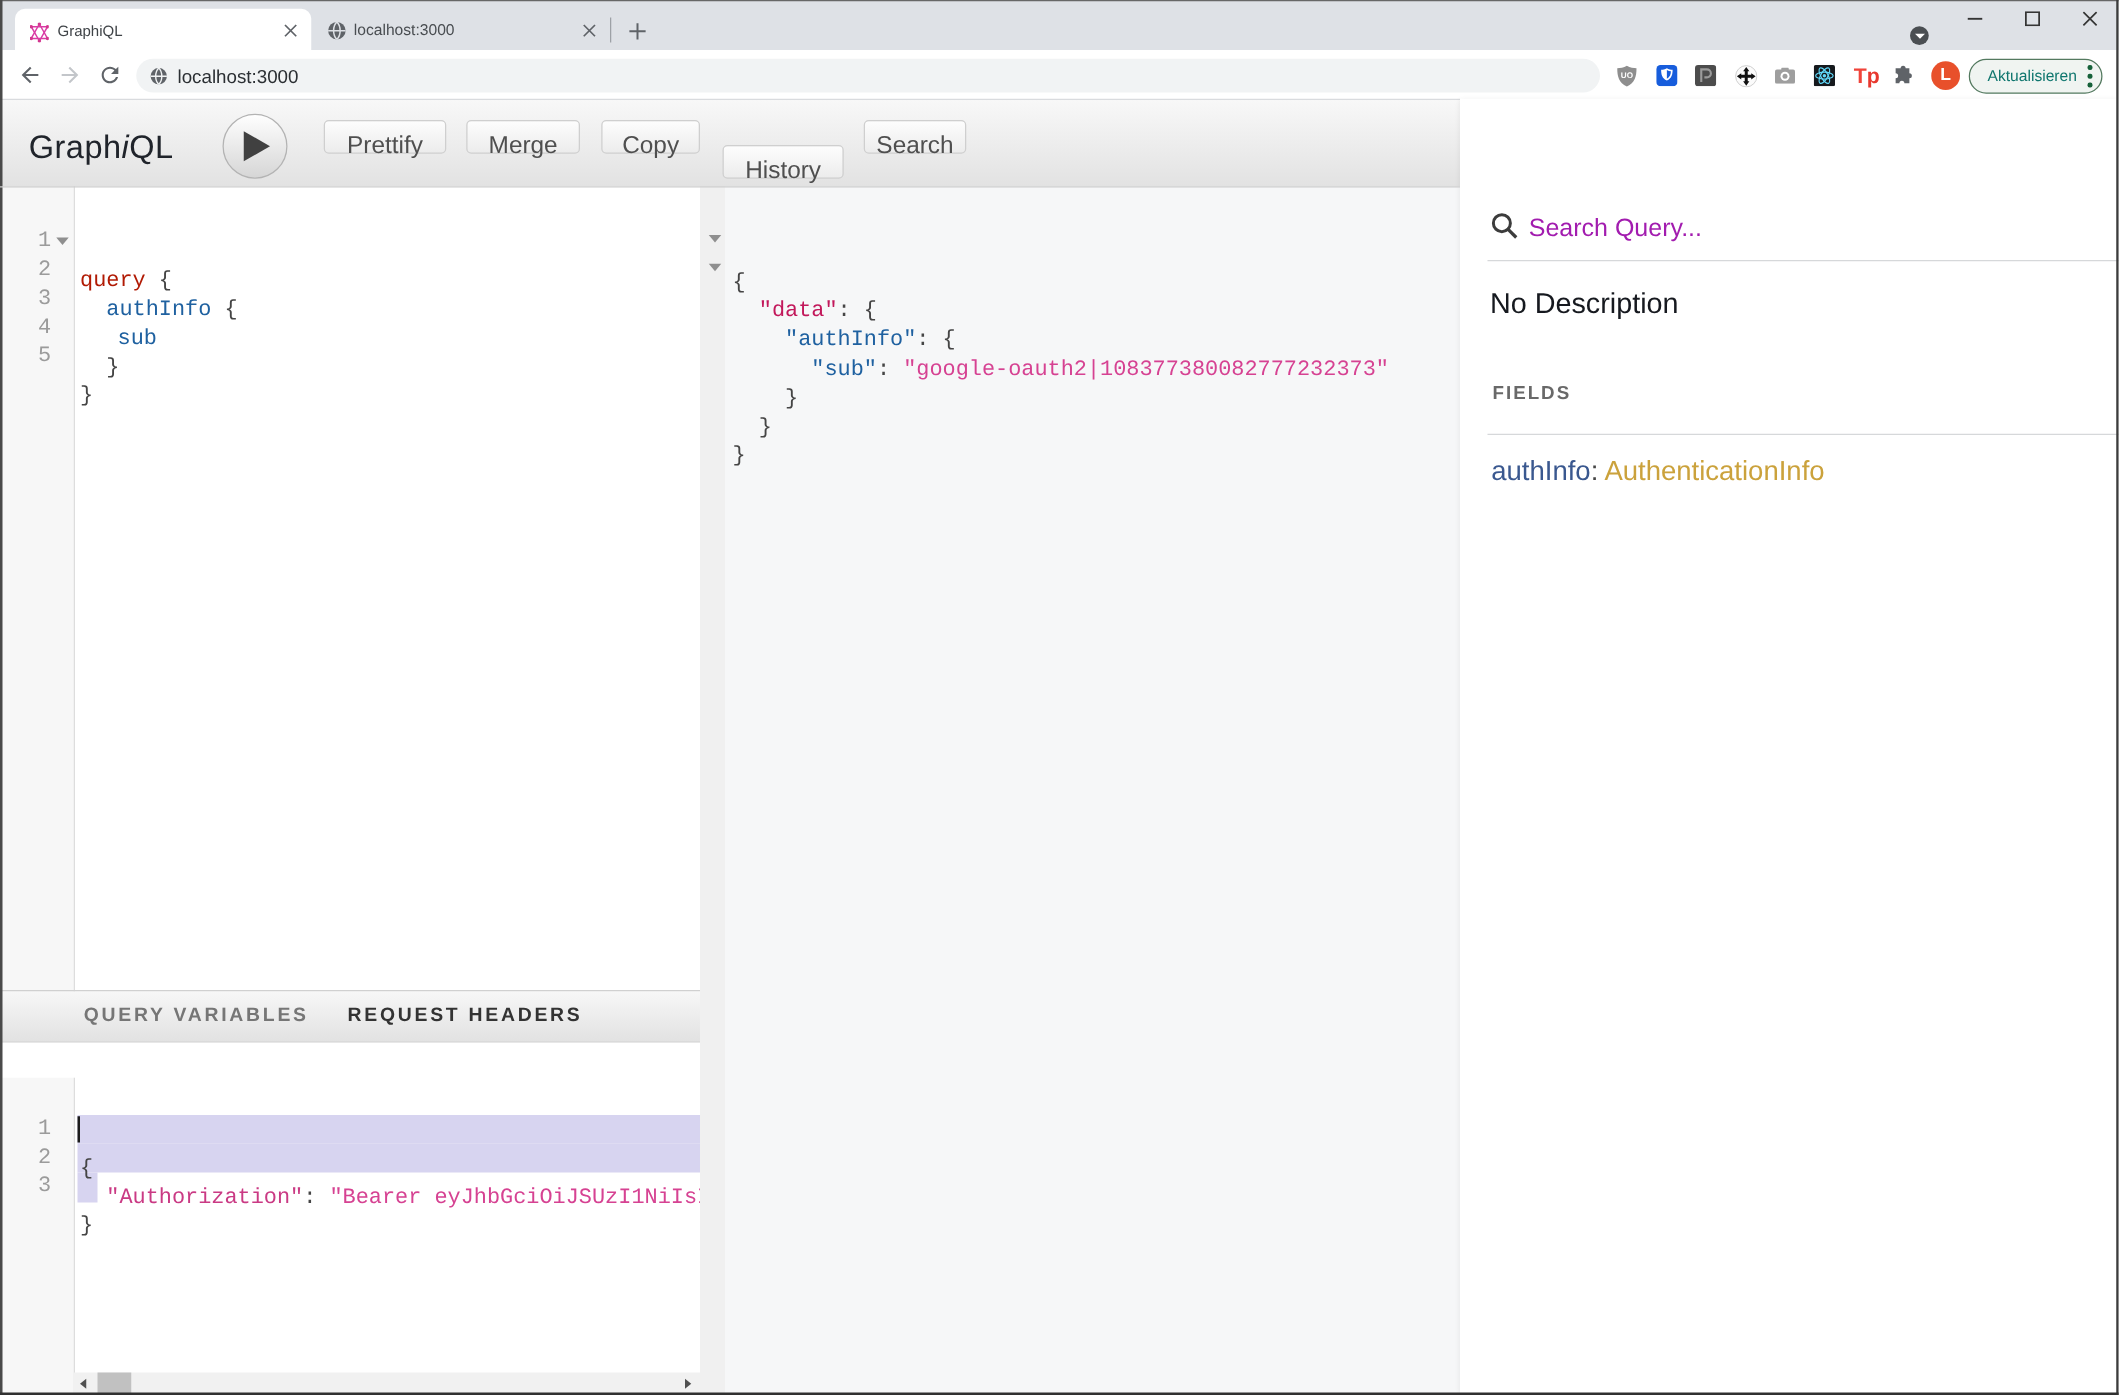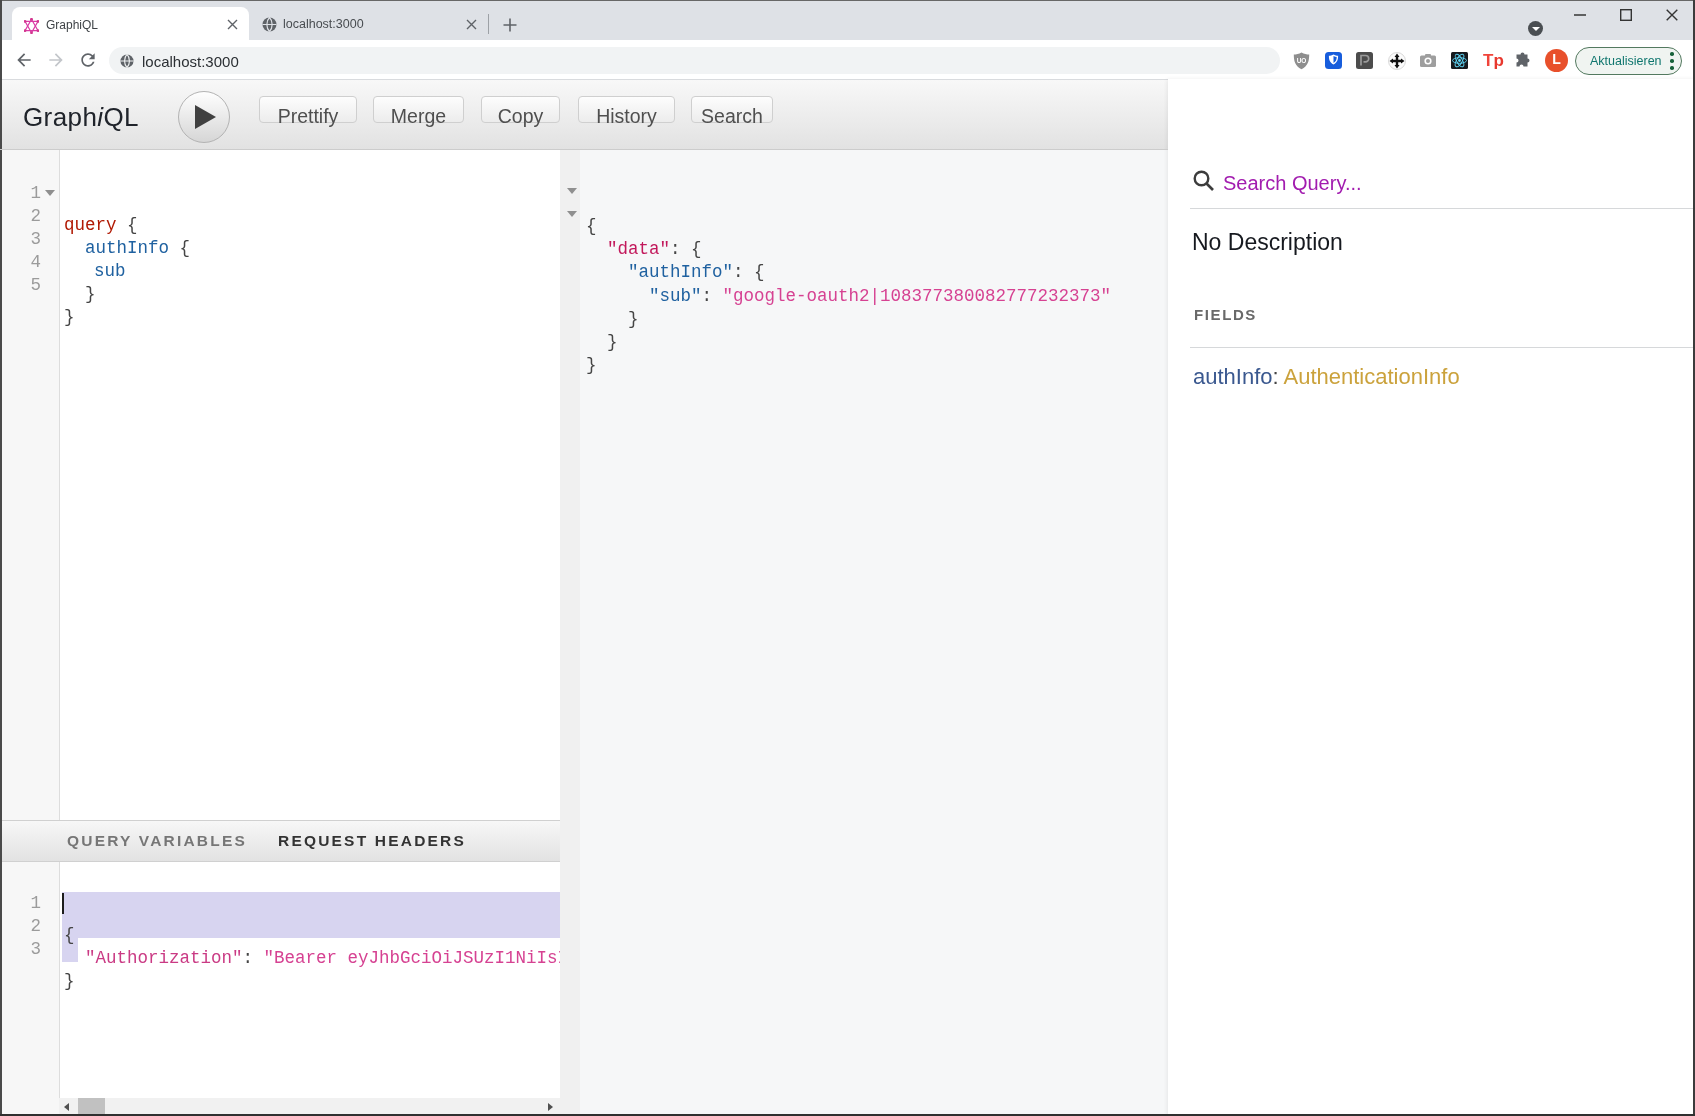--- a/index.html
+++ b/index.html
@@ -24,21 +24,21 @@
   
   #gqheader { left:0; top:79px; width:1168px; height:70px; background:linear-gradient(#f8f8f8,#e2e2e2); border-top:1px solid #d9dbde; }
   #gqtitle { left:23px; top:102px; font-size:26px; color:#20242b; letter-spacing:0.4px; }
   #playbtn { left:178px; top:91px; width:52px; height:52px; border-radius:50%; background:linear-gradient(#fefefe,#d6d6d6); border:1.5px solid #b3b3b3; }
   #playtri { left:195px; top:104.5px; width:0; height:0; border-left:21px solid #404040; border-top:12.5px solid transparent; border-bottom:12.5px solid transparent; }
   .tbtn { position:absolute; top:96px; height:27px; border:1px solid #cfcfcf; border-radius:4px; background:linear-gradient(#fdfdfd,#ececec); font-size:19.5px; color:#4f4f4f; text-align:center; line-height:38px; }
 
   
   #qpane { left:0; top:149px; width:560px; height:671px; background:#fff; }
   .gutter { position:absolute; left:0; top:0; width:60px; height:100%; background:#f7f7f7; border-right:1px solid #ddd; }
-  #vbar { left:0; top:820px; width:560px; height:42px; background:linear-gradient(#f7f7f7,#e2e2e2); border-top:1px solid #d0d0d0; border-bottom:1px solid #d0d0d0; }
+  #vbar { left:0; top:792px; width:560px; height:42px; background:linear-gradient(#f7f7f7,#e2e2e2); border-top:1px solid #d0d0d0; border-bottom:1px solid #d0d0d0; }
   #vbar .t1 { position:absolute; left:67px; top:11px; font-size:15.5px; font-weight:bold; letter-spacing:2.2px; color:#767676; }
   #vbar .t2 { position:absolute; left:278px; top:11px; font-size:15.5px; font-weight:bold; letter-spacing:2.2px; color:#333; }
   #hpane { left:0; top:862px; width:560px; height:254px; background:#fff; overflow:hidden; }
   .selband { position:absolute; background:#d7d4f0; }
 
   #rpane { left:560px; top:149px; width:608px; height:967px; background:#f6f7f8; }
   #rgutter { position:absolute; left:0; top:0; width:20px; height:100%; background:#f0f0f0; }
 
   .kw { color:#b11a04; }
   .prop { color:#1f61a0; }
@@ -177,21 +177,21 @@
 <div class="abs" style="left:1670px;top:59px;width:3.5px;height:3.5px;border-radius:50%;background:#166139"></div>
 <div class="abs" style="left:1670px;top:66px;width:3.5px;height:3.5px;border-radius:50%;background:#166139"></div>
 
 <div class="abs" id="gqheader"></div>
 <div class="abs" id="gqtitle">Graph<i>i</i>QL</div>
 <div class="abs" id="playbtn"></div>
 <div class="abs" id="playtri"></div>
 <div class="tbtn" style="left:259px;width:98px;">Prettify</div>
 <div class="tbtn" style="left:373px;width:91px;">Merge</div>
 <div class="tbtn" style="left:481px;width:79px;">Copy</div>
-<div class="tbtn" style="left:578px;width:97px;">History</div>
+<div class="tbtn" style="left:578px;width:97px;margin-top:20px;">History</div>
 <div class="tbtn" style="left:691px;width:82px;">Search</div>
 
 <div class="abs" style="left:0;top:149px;width:1168px;height:1.2px;background:#cccccc;z-index:30"></div>
 
 <div class="abs" id="qpane">
   <div class="gutter"></div>
   <div class="ln" style="position:absolute;left:0;top:33px;width:41px;">1</div>
   <div class="ln" style="position:absolute;left:0;top:56px;width:41px;">2</div>
   <div class="ln" style="position:absolute;left:0;top:79px;width:41px;">3</div>
   <div class="ln" style="position:absolute;left:0;top:102px;width:41px;">4</div>

